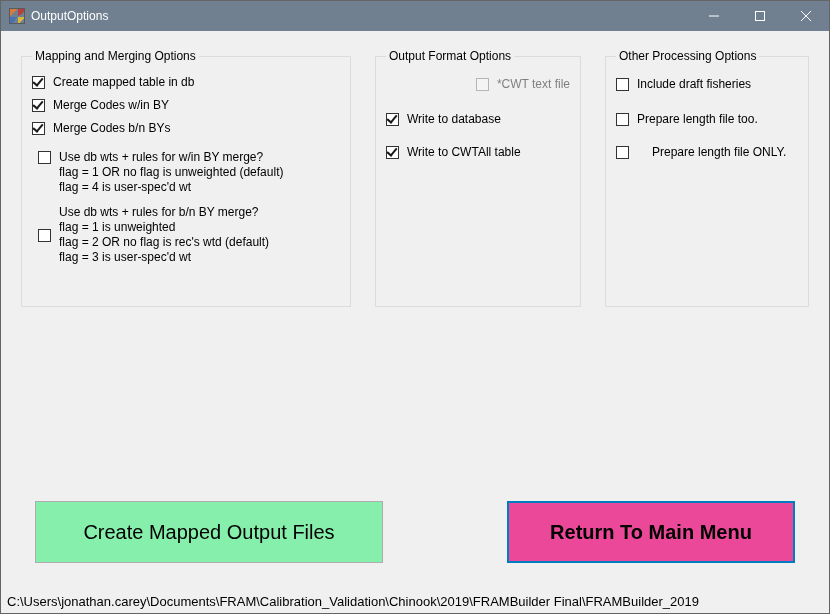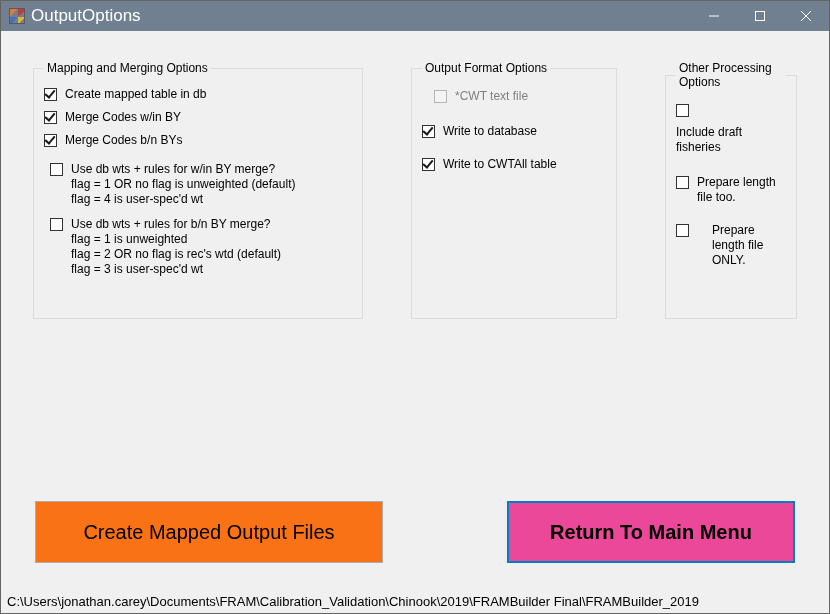--- a/index.html
+++ b/index.html
@@ -29,21 +29,21 @@
     width: 16px; height: 16px;
     margin-right: 6px;
     background:
       linear-gradient(135deg,#d97b3c 50%,transparent 50%) 0 0/8px 8px no-repeat,
       linear-gradient(135deg,#b93e3e 50%,transparent 50%) 8px 0/8px 8px no-repeat,
       linear-gradient(135deg,#4a6fb3 50%,transparent 50%) 0 8px/8px 8px no-repeat,
       linear-gradient(135deg,#d9b73c 50%,transparent 50%) 8px 8px/8px 8px no-repeat;
     border: 1px solid #5a5a5a;
   }
   .title-text {
-    font-size: 17px;
+    font-size: 12px;
   }
   .title-spacer { flex: 1; }
   .win-btn {
     width: 46px; height: 30px;
     display: flex; align-items: center; justify-content: center;
     color: #fff;
     cursor: pointer;
   }
   .win-btn svg { stroke: #fff; stroke-width: 1; fill: none; }
 
@@ -53,21 +53,21 @@
     background: #f0f0f0;
     padding: 14px 16px 0 16px;
   }
   .groups {
     display: flex;
     gap: 16px;
   }
   fieldset.group {
     border: 1px solid #dcdcdc;
     padding: 8px 10px 12px 10px;
-    margin: 16px;
+    margin: 4px;
     background: #f0f0f0;
   }
   fieldset.group > legend {
     font-size: 12px;
     color: #000;
     padding: 0 3px;
   }
   .grp-map { flex: 0 0 330px; min-height:258px;}
   .grp-out { flex: 0 0 206px; min-height:258px;}
   .grp-other { flex: 1 1 auto; min-height:258px;}
@@ -119,21 +119,21 @@
   }
   .big-btn {
     height: 62px;
     font-size: 20px;
     font-family: "Segoe UI", Arial, sans-serif;
     display: flex; align-items: center; justify-content: center;
     cursor: pointer;
   }
   .btn-create {
     width: 348px;
-    background: #f97316;
+    background: #86efac;
     border: 1px solid #adadad;
     color: #000;
   }
   .btn-return {
     width: 288px;
     background: #ec4899;
     border: 2px solid #007cc3;
     color: #000;
     font-weight: bold;
   }
@@ -193,50 +193,50 @@
           <div class="cb checked"></div>
           <div class="cb-label">Merge Codes b/n BYs</div>
         </div>
 
         <div class="cb-row indent" style="margin-top:14px;">
           <div class="cb"></div>
           <div class="cb-label multi">Use db wts + rules for w/in BY merge?
  flag = 1 OR no flag is unweighted (default)
  flag = 4 is user-spec'd wt</div>
         </div>
-        <div class="cb-row indent" style="margin-top:10px;">
+        <div class="cb-row indent" style="margin-top:10px;align-items:center;">
           <div class="cb"></div>
           <div class="cb-label multi">Use db wts + rules for b/n BY merge?
  flag = 1 is unweighted
  flag = 2 OR no flag is rec's wtd (default)
  flag = 3 is user-spec'd wt</div>
         </div>
       </fieldset>
 
       <fieldset class="group grp-out">
         <legend>Output Format Options</legend>
 
-        <div class="cb-row" style="margin-top:6px; margin-left:12px;">
+        <div class="cb-row" style="margin-top:6px; margin-left:12px;justify-content:flex-end;">
           <div class="cb disabled"></div>
           <div class="cb-label disabled">*CWT text file</div>
         </div>
         <div class="cb-row" style="margin-top:20px;">
           <div class="cb checked"></div>
           <div class="cb-label">Write to database</div>
         </div>
         <div class="cb-row" style="margin-top:18px;">
           <div class="cb checked"></div>
           <div class="cb-label">Write to CWTAll table</div>
         </div>
       </fieldset>
 
       <fieldset class="group grp-other">
         <legend>Other Processing Options</legend>
 
-        <div class="cb-row" style="margin-top:6px;flex-direction:column;">
+        <div class="cb-row" style="margin-top:6px;">
           <div class="cb"></div>
           <div class="cb-label">Include draft fisheries</div>
         </div>
         <div class="cb-row" style="margin-top:20px;">
           <div class="cb"></div>
           <div class="cb-label">Prepare length file too.</div>
         </div>
         <div class="cb-row" style="margin-top:18px;gap:23px;">
           <div class="cb"></div>
           <div class="cb-label">Prepare length file ONLY.</div>

